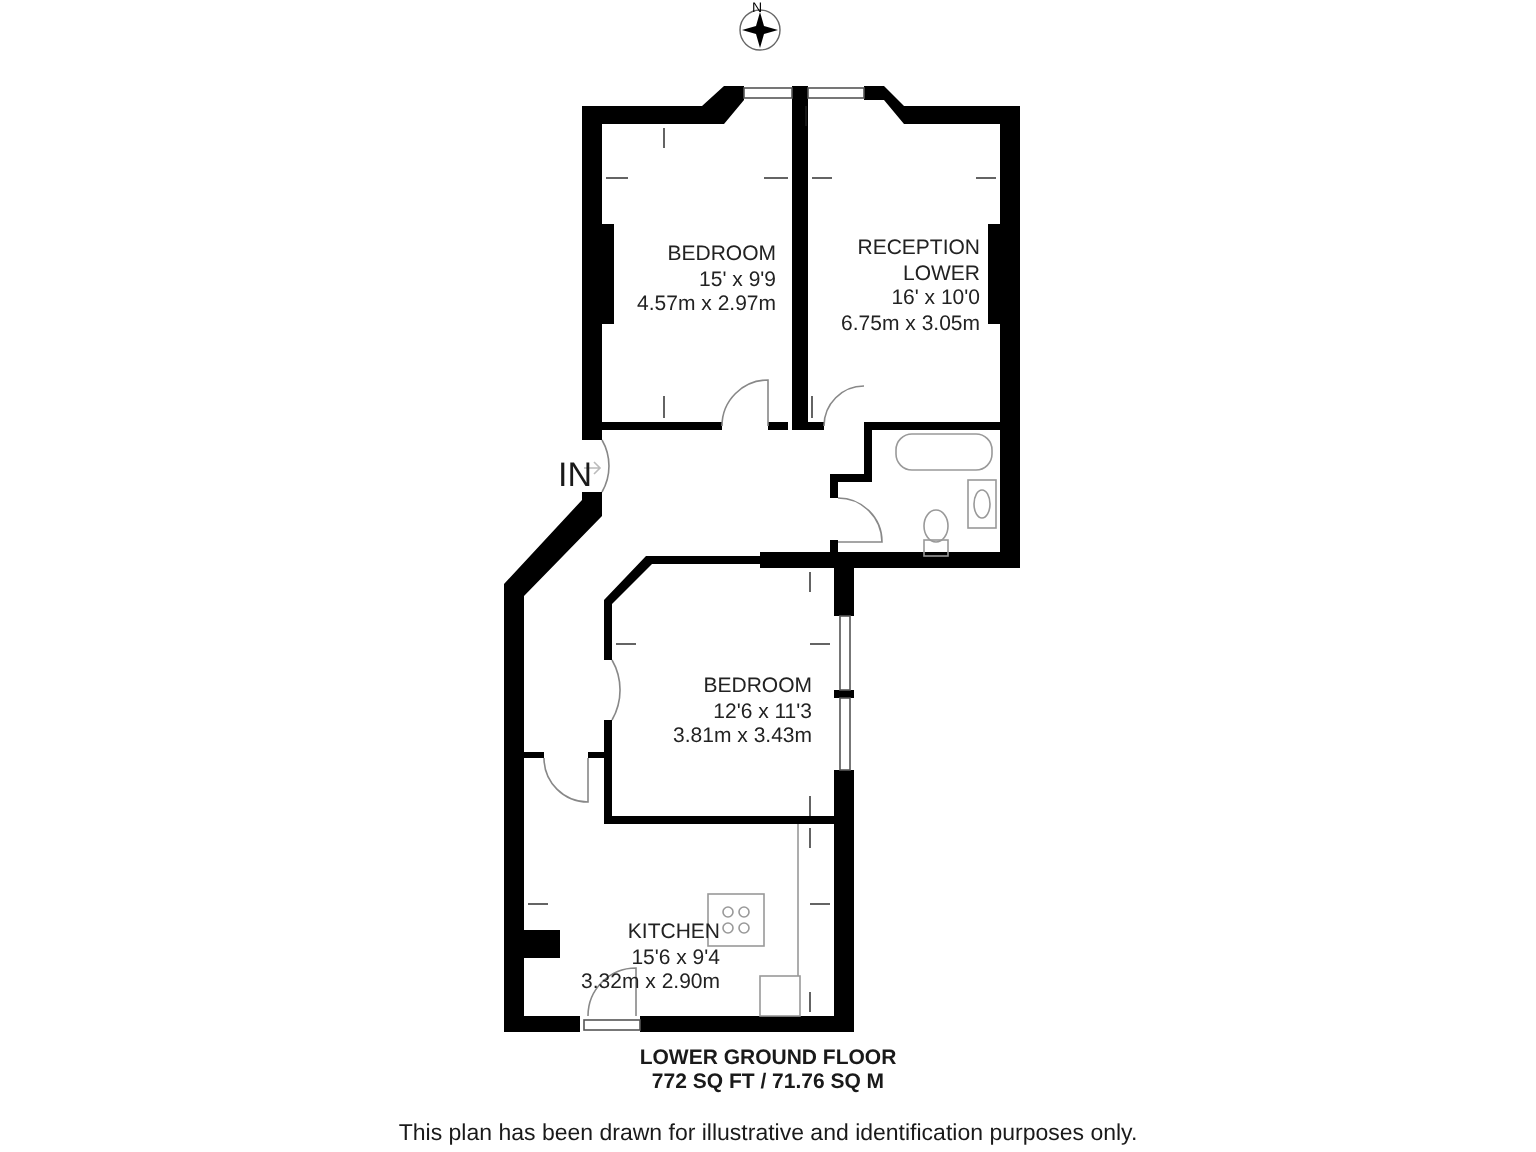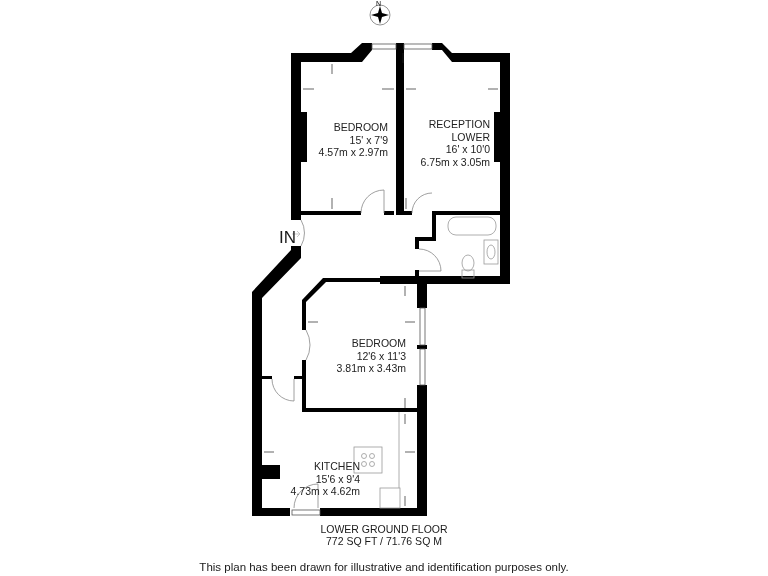--- a/index.html
+++ b/index.html
@@ -1,20 +1,20 @@
 <!DOCTYPE html>
 <html><head>
 <meta charset="utf-8">
 <style>
   html, body { margin:0; padding:0; background:#ffffff; }
   body { width:768px; height:576px; position:relative; overflow:hidden; font-family:"Liberation Sans", sans-serif; color:#1a1a1a; }
   svg.plan { position:absolute; left:0; top:0; }
   .lbl { position:absolute; text-align:right; font-size:10.5px; line-height:12.5px; color:#222; }
   .lbl span { display:block; white-space:nowrap; }
-  .title { position:absolute; left:284px; width:200px; text-align:center; font-weight:normal; font-size:10.5px; line-height:13px; }
+  .title { position:absolute; left:284px; width:200px; text-align:center; font-weight:bold; font-size:10.5px; line-height:13px; }
   .disclaimer { position:absolute; left:0; width:768px; top:561px; text-align:center; font-size:11.5px; }
   .in-label { position:absolute; left:279px; top:228px; font-size:17px; }
 </style>
 </head>
 <body>
 
 <svg class="plan" width="768" height="576" viewBox="0 0 768 576">
   <g fill="#000">
 
     <rect x="291" y="53" width="10" height="162"></rect>
@@ -113,38 +113,38 @@
     <circle r="10" fill="none" stroke="#666" stroke-width="0.7"></circle>
     <polygon points="0,-9 2,-2 9,0 2,2 0,9 -2,2 -9,0 -2,-2" fill="#000"></polygon>
   </g>
   <text x="376" y="6" font-size="7" font-family="Liberation Sans, sans-serif">N</text>
 
   <path d="M292,234 L300,234 M297,231 L300,234 L297,237" stroke="#bbb" stroke-width="0.8" fill="none"></path>
 </svg>
 
 <div class="lbl" style="left:312px; top:121px; width:76px;">
   <span>BEDROOM</span>
-  <span>15' x 7'9</span>
+  <span>15' x 9'9</span>
   <span>4.57m x 2.97m</span>
 </div>
 <div class="lbl" style="left:408px; top:118px; width:82px;">
   <span>RECEPTION</span>
   <span>LOWER</span>
   <span>16' x 10'0</span>
   <span>6.75m x 3.05m</span>
 </div>
 <div class="lbl" style="left:326px; top:337px; width:80px;">
   <span>BEDROOM</span>
   <span>12'6 x 11'3</span>
   <span>3.81m x 3.43m</span>
 </div>
 <div class="lbl" style="left:280px; top:460px; width:80px;">
   <span>KITCHEN</span>
   <span>15'6 x 9'4</span>
-  <span>4.73m x 4.62m</span>
+  <span>3.32m x 2.90m</span>
 </div>
 
 <div class="in-label">IN</div>
 
 <div class="title" style="top:523px;">LOWER GROUND FLOOR</div>
 <div class="title" style="top:535px;">772 SQ FT / 71.76 SQ M</div>
 
 <div class="disclaimer">This plan has been drawn for illustrative and identification purposes only.</div>
 
 </body></html>

